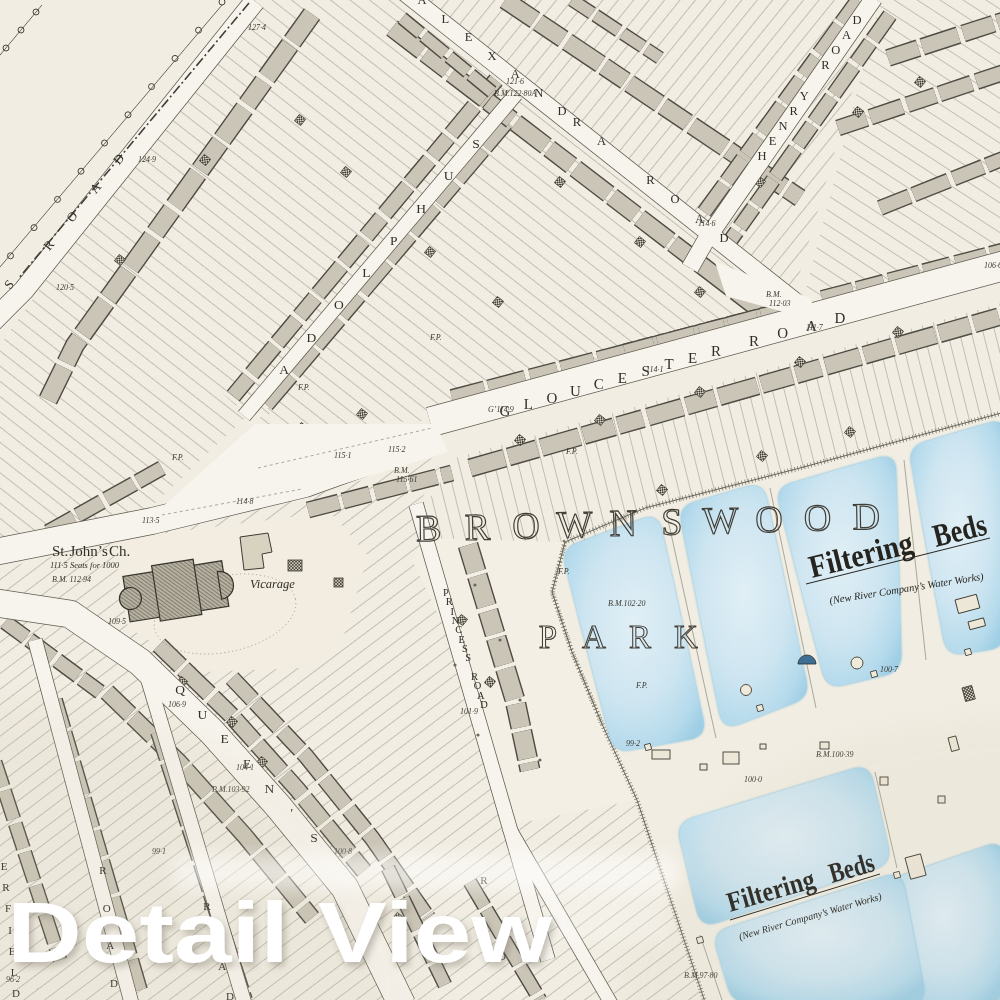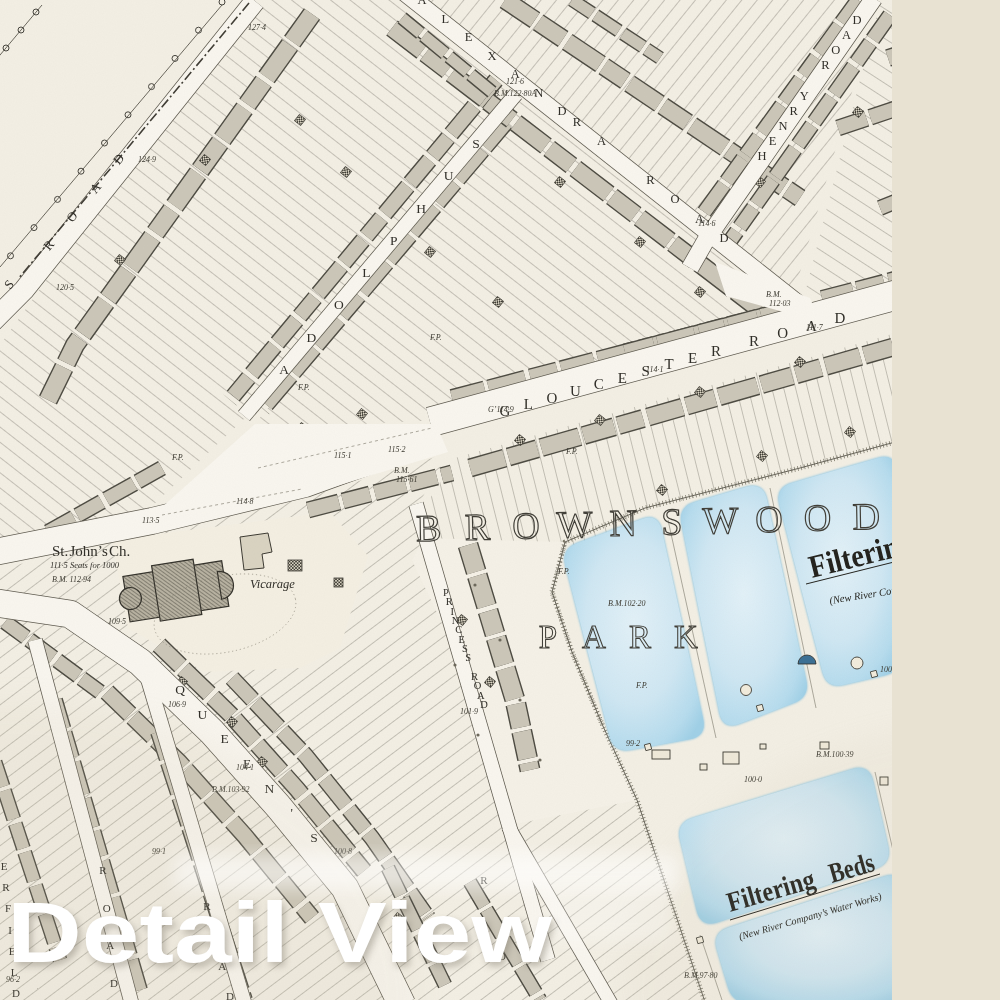--- a/index.html
+++ b/index.html
@@ -1,14 +1,14 @@
 <!DOCTYPE html>
 <html><head><meta charset="utf-8"><style>
 html,body{margin:0;padding:0;background:#e8e2d2;}
-#map{position:relative;width:892px;height:1000px;overflow:hidden;font-family:"Liberation Serif",serif;}
+#map{position:relative;width:1000px;height:1000px;overflow:hidden;font-family:"Liberation Serif",serif;}
 </style></head><body>
 <div id="map">
 <svg width="1000" height="1000" viewBox="0 0 1000 1000" xmlns="http://www.w3.org/2000/svg">
 <defs>
 <pattern id="p1" width="12.0" height="12.0" patternUnits="userSpaceOnUse" patternTransform="rotate(38)">
           <line x1="0" y1="0" x2="12.0" y2="0" stroke="#6e6a60" stroke-width="0.72"></line>
         </pattern>
 <pattern id="p2" width="12.0" height="12.0" patternUnits="userSpaceOnUse" patternTransform="rotate(-51)">
           <line x1="0" y1="0" x2="12.0" y2="0" stroke="#6e6a60" stroke-width="0.72"></line>
         </pattern>

